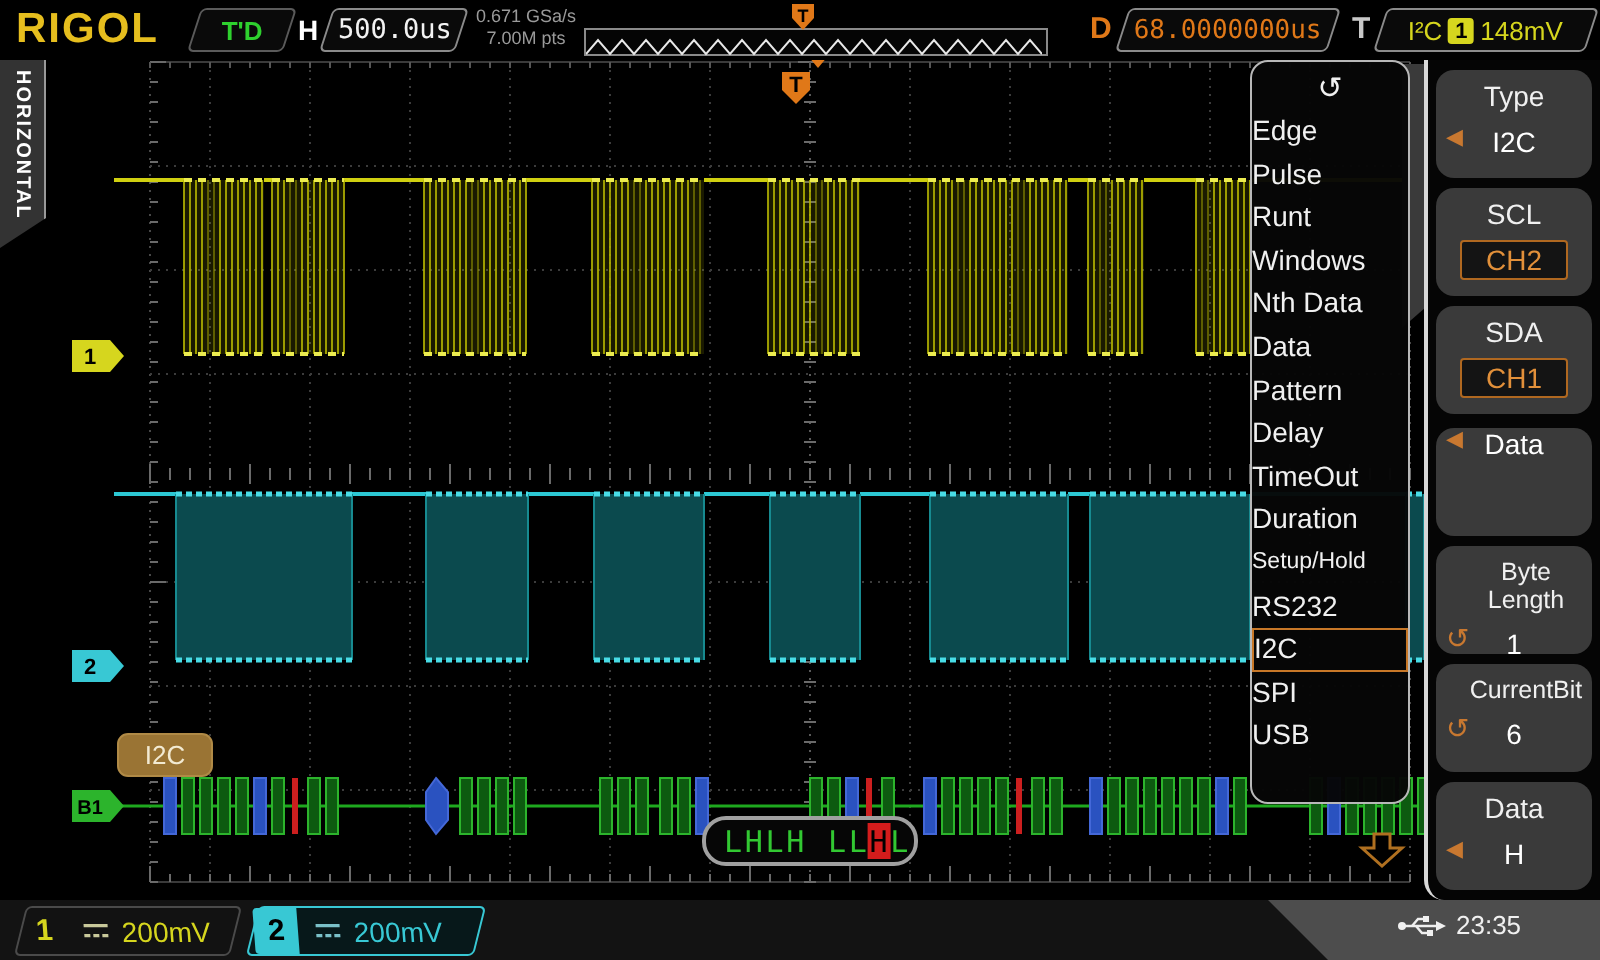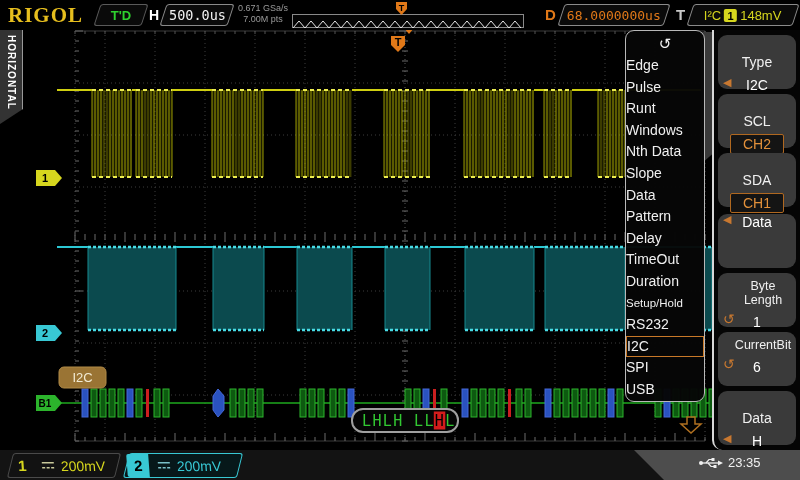--- a/index.html
+++ b/index.html
@@ -1,21 +1,21 @@
 <!DOCTYPE html>
 <html><head>
 <meta charset="utf-8">
 <style>
   html,body{margin:0;padding:0;background:#222;}
   #screen{position:relative;width:800px;height:480px;background:#000;overflow:hidden;
           font-family:"Liberation Sans",sans-serif;-webkit-font-smoothing:antialiased;}
   .abs{position:absolute;}
   
   #topbar{position:absolute;left:0;top:0;width:800px;height:30px;background:#000;z-index:6;}
-  #logo{left:8px;top:3px;font-family:Liberation Serif, serif;font-weight:bold;font-size:21px;color:#e6be1e;letter-spacing:1px;}
+  #logo{left:8px;top:3px;font-family:Liberation Sans, sans-serif;font-weight:bold;font-size:21px;color:#e6be1e;letter-spacing:1px;}
   .skewbox{border:1px solid #8a8a8a;background:#0a0a0a;transform:skewX(-18deg);border-radius:3px;
            display:flex;align-items:center;justify-content:center;}
   .unskew{transform:skewX(18deg);display:inline-flex;align-items:center;gap:4px;white-space:nowrap;}
   #trigstat{left:97px;top:4px;width:46px;height:20px;border-color:#5a5a5a;}
   #trigstat span{color:#2ed12e;font-weight:bold;font-size:13px;}
   #hlabel{left:149px;top:7px;color:#fff;font-weight:bold;font-size:14px;}
   #tbbox{left:163px;top:4px;width:66px;height:20px;}
   #tbbox span{color:#f2f2f2;font-size:13.5px;font-family:"DejaVu Sans Mono",monospace;}
   #srate{left:233px;top:3px;width:60px;color:#9a9a9a;font-size:9px;line-height:11px;text-align:center;}
   #strip{left:292px;top:14px;width:230px;height:12px;border:1px solid #8a8a8a;background:#050505;}
@@ -42,21 +42,21 @@
   #menu{left:625px;top:30px;width:80px;height:372px;background:rgba(6,6,6,.97);border:1px solid #b8b8b8;
         border-radius:9px;z-index:4;box-sizing:border-box;padding-top:2px;}
   #menuicon{height:22px;display:flex;align-items:center;justify-content:center;color:#f0f0f0;font-size:15px;}
   .mitem{height:21.6px;line-height:21.6px;text-align:left;color:#f0f0f0;font-size:14px;box-sizing:border-box;}
   .mitem.small{font-size:11.5px;}
   .mitem.sel{border:1px solid #c87828;line-height:19.6px;}
   
   #panel{left:712px;top:30px;width:88px;height:420px;background:#050505;z-index:3;
          border-left:2px solid #d8d8d8;border-radius:0 0 0 10px;box-sizing:border-box;}
   .pbox{position:relative;width:78px;height:54px;margin:5px auto 0 auto;background:#3a3a3a;border-radius:9px;}
-  .plabel{text-align:center;color:#f0f0f0;font-size:14px;padding-top:19px;}
+  .plabel{text-align:center;color:#f0f0f0;font-size:14px;padding-top:5px;}
   .plabel.small{font-size:12.5px;padding-top:6px;padding-left:12px;}
   .pvalue{position:relative;text-align:center;color:#fff;font-size:14px;margin-top:7px;}
   .pvalue .vbox{display:inline-block;border:1px solid #b06820;color:#e2903a;background:#141414;
                 border-radius:2px;padding:1px 12px;font-size:14px;margin-top:-2px;}
   .picon{position:absolute;left:5px;top:-1px;color:#c87830;font-size:11px;}
   .picon.cyc{font-size:14px;top:-3px;}
   
   #bottombar{left:0;top:450px;width:800px;height:30px;background:#131313;z-index:6;}
   #graywedge{left:628px;top:0;width:172px;height:30px;background:#4d4d4d;
              clip-path:polygon(6px 0,100% 0,100% 100%,36px 100%);}
@@ -715,21 +715,20 @@
   <div id="trigtab" class="abs"></div>
 
   <div id="menu" class="abs">
     <div id="menuicon">↺</div>
     <div id="menulist">
         <div class="mitem">Edge</div>
         <div class="mitem">Pulse</div>
         <div class="mitem">Runt</div>
         <div class="mitem">Windows</div>
         <div class="mitem">Nth Data</div>
-        <div class="mitem">Slope</div>
         <div class="mitem">Data</div>
         <div class="mitem">Pattern</div>
         <div class="mitem">Delay</div>
         <div class="mitem">TimeOut</div>
         <div class="mitem">Duration</div>
         <div class="mitem small">Setup/Hold</div>
         <div class="mitem">RS232</div>
         <div class="mitem sel">I2C</div>
         <div class="mitem">SPI</div>
         <div class="mitem">USB</div>

